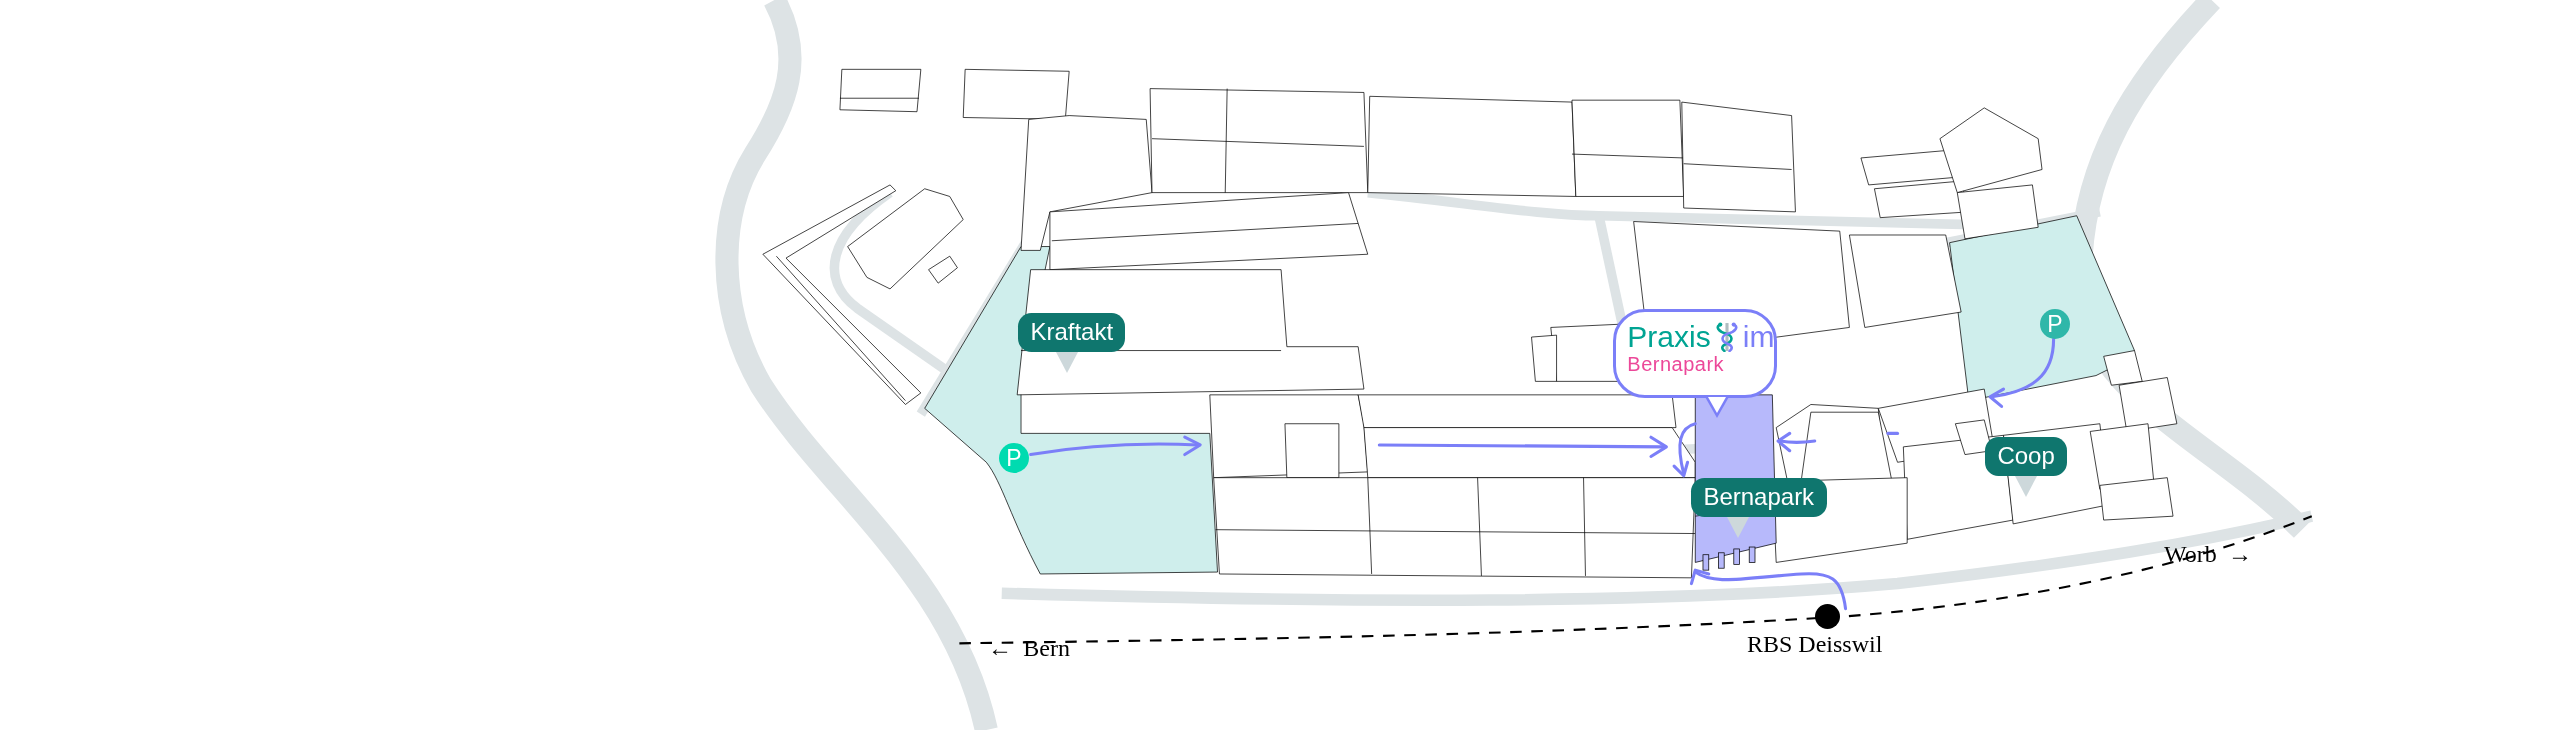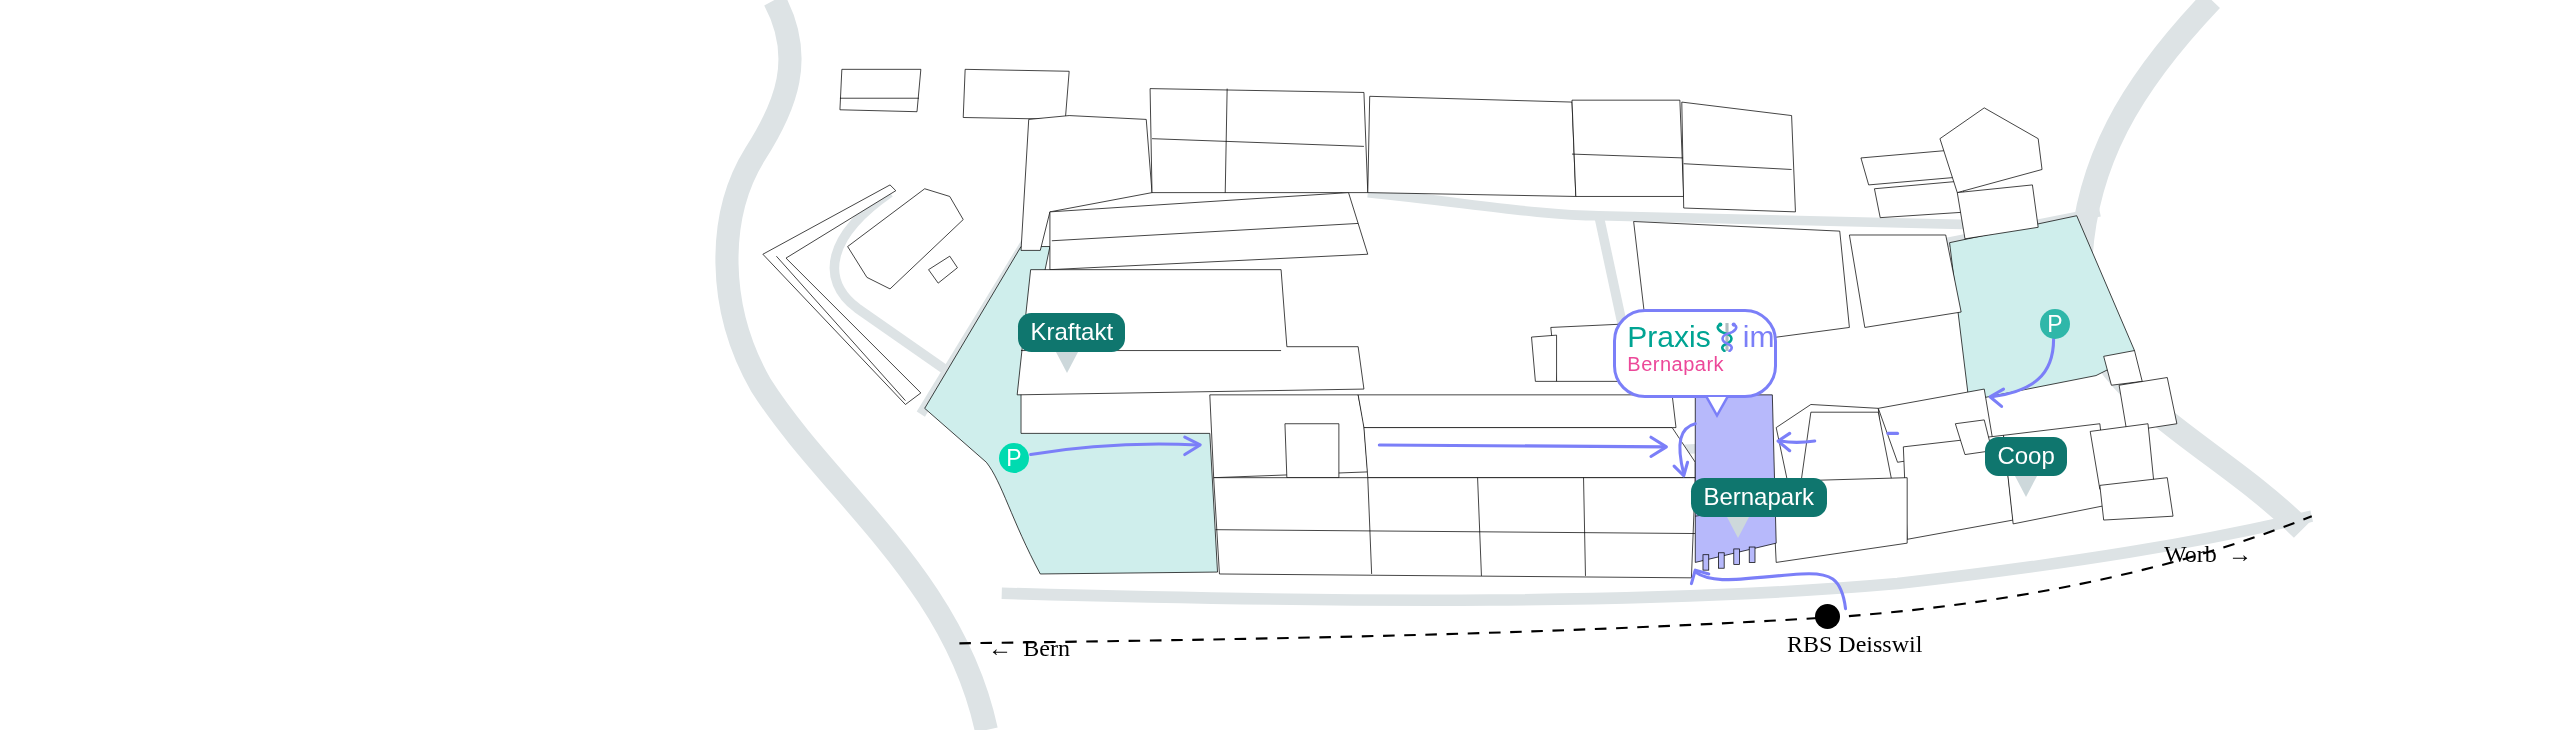--- a/index.html
+++ b/index.html
@@ -171,21 +171,21 @@
 </div>
 
 <div class="pin" style="left:999px; top:443px; background:#00dbb0;">
   <span>P</span>
 </div>
 <div class="pin" style="left:2040px; top:309px; background:#2fb7a9;">
   <span>P</span>
 </div>
 
 <div class="stop-dot" style="left:1815px; top:604px;"></div>
-<div class="dest" style="left:1747px; top:631px;margin-left:40px;">RBS Deisswil</div>
+<div class="dest" style="left:1747px; top:631px;">RBS Deisswil</div>
 
 <div class="dest" style="left:948px; top:635px;margin-left:40px;">
   <span class="arrow" style="margin-left:0;">←</span><span>Bern</span>
 </div>
 <div class="dest" style="left:2164px; top:541px;">
   <span>Worb</span><span class="arrow">→</span>
 </div>
 
 
 </body></html>

